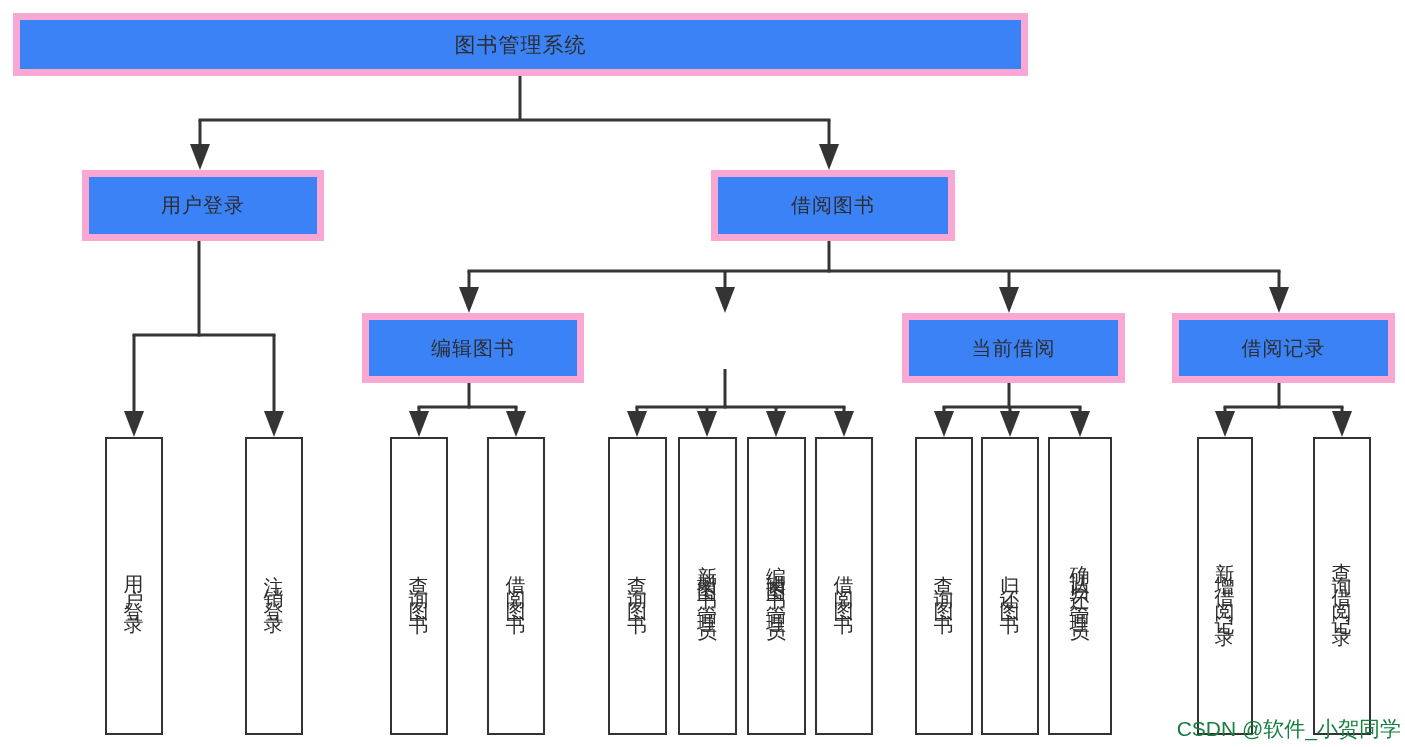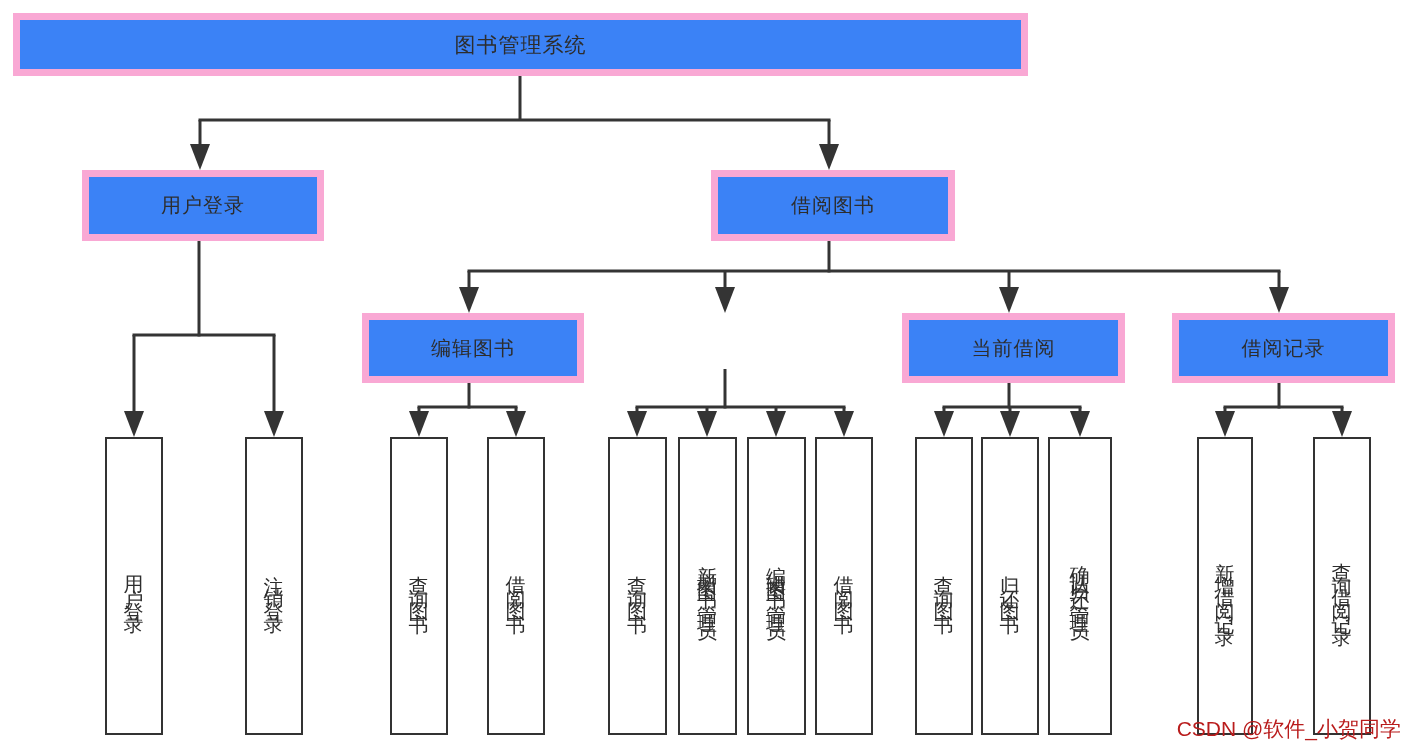--- a/index.html
+++ b/index.html
@@ -56,21 +56,21 @@
     white-space: nowrap;
   }
   .vtext.tight {
     letter-spacing: 8px;
   }
   .watermark {
     position: absolute;
     right: 4px;
     bottom: 4px;
     font-size: 21px;
-    color: #b91c1c;
+    color: #15803d;
     white-space: nowrap;
   }
 </style>
 </head>
 <body>
 
 <div class="stage">
 
   <svg class="connectors" width="1405" height="747" viewBox="0 0 1405 747" stroke="#343434" stroke-width="3" fill="#343434">
 

